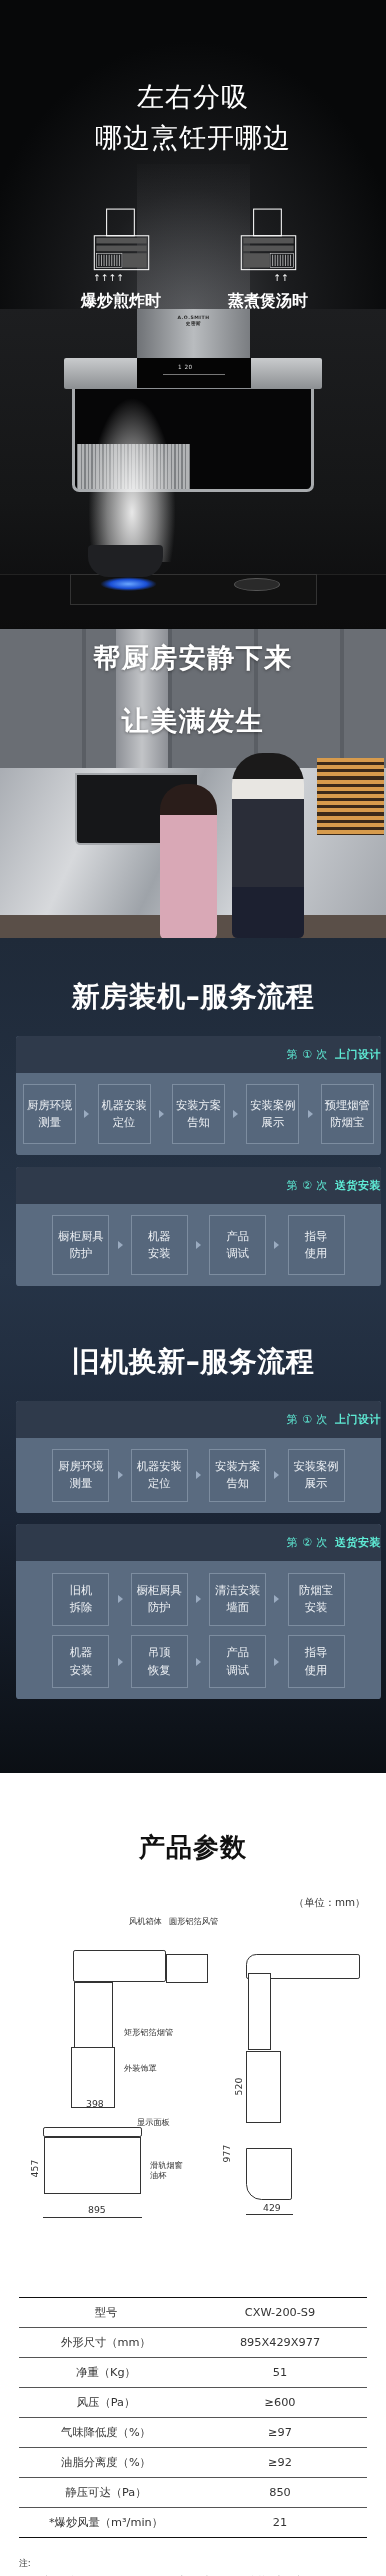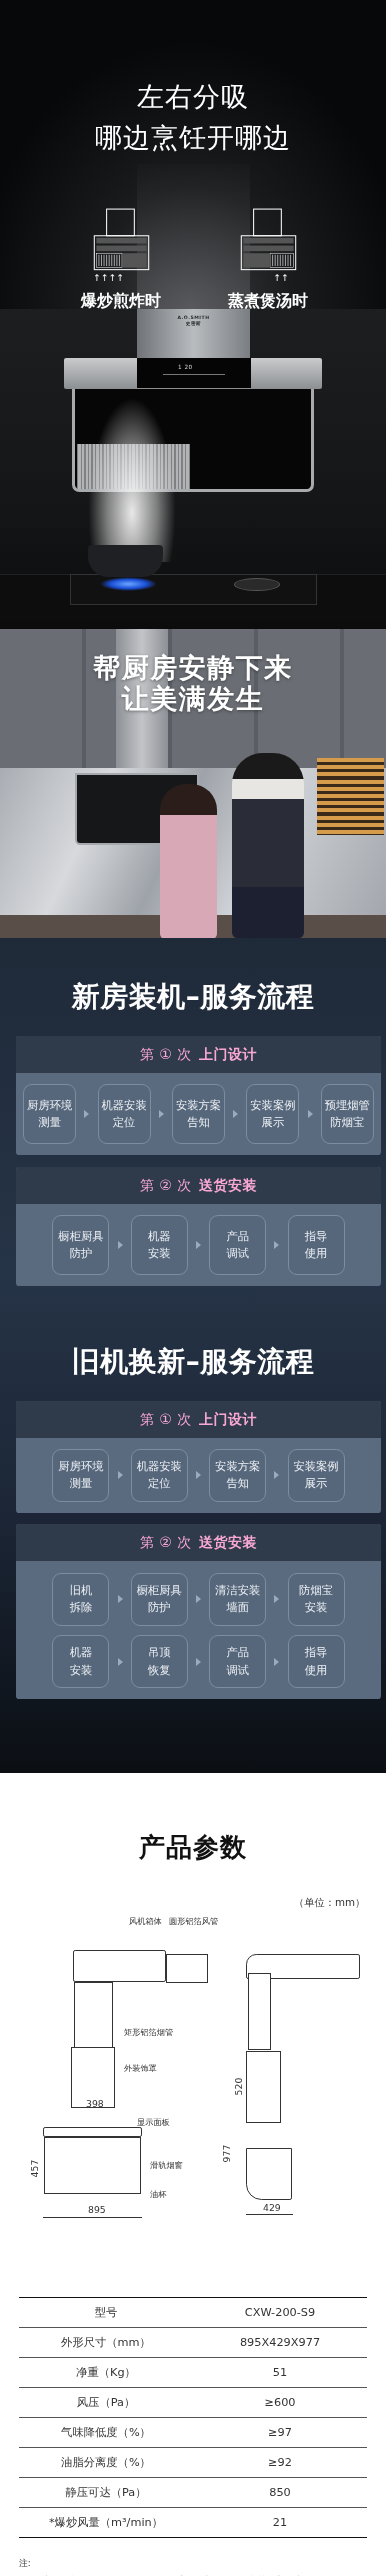--- a/index.html
+++ b/index.html
@@ -41,33 +41,33 @@
 .life{position:relative;width:386px;height:309px;background:linear-gradient(180deg,#4c5058 0%,#5d6068 40%,#3c3a38 100%);overflow:hidden}
 .marble{position:absolute;left:0;top:139px;width:386px;height:155px;background:linear-gradient(115deg,#a9adb3 0%,#d7d9dc 25%,#9ea3a9 45%,#cfd2d6 65%,#a2a6ac 100%)}
 .cabinets-up{position:absolute;left:0;top:0;width:386px;height:139px;background:repeating-linear-gradient(90deg,#6a6e74 0 82px,#5a5e64 82px 86px)}
 .life-chimney{position:absolute;left:116px;top:0;width:52px;height:139px;background:linear-gradient(90deg,#8d9096,#c2c4c7,#8d9096)}
 .life-hood{position:absolute;left:75px;top:144px;width:124px;height:72px;background:#161719;border:2.1px solid #a5a8ac;border-radius:0 0 5.2px 5.2px}
 .blinds{position:absolute;left:317px;top:129px;width:67px;height:77px;background:repeating-linear-gradient(180deg,#d79b4c 0 4.1px,#3b2a1a 4.1px 7.2px)}
 .counter2{position:absolute;left:0;top:286px;width:386px;height:23px;background:#5a4f48}
 .woman{position:absolute;left:160px;top:155px;width:57px;height:155px;background:linear-gradient(180deg,#2a1d1a 0 31px,#d9a8b6 31px);border-radius:26px 26px 5.2px 5.2px}
 .man{position:absolute;left:232px;top:124px;width:72px;height:185px;background:linear-gradient(180deg,#1b1a1a 0 26px,#e8e6e2 26px 46px,#2a2d38 46px 134px,#1c2030 134px);border-radius:31px 31px 5.2px 5.2px}
 .life-title{position:absolute;left:0;width:386px;text-align:center;color:#fff;font-size:27px;font-weight:bold;letter-spacing:1.5px;text-shadow:0 1px 3.1px rgba(0,0,0,.4)}
-.life-title.l1{top:21px}
-.life-title.l2{top:52px}
+.life-title.l1{top:11px}
+.life-title.l2{top:74px}
 
 
 .service{position:relative;width:386px;background:linear-gradient(180deg,#1f2a39 0%,#263447 40%,#1b2535 70%,#0b0f14 100%);padding:31px 16px 62px}
 .svc-title{text-align:center;color:#fff;font-size:28px;font-weight:bold;letter-spacing:0.5px;line-height:36px;margin:10.3px 0 20.6px}
 .svc-card{width:365px;margin:0 auto 11.3px;border-radius:3.1px;overflow:hidden;background:#5a6b80}
-.svc-head{height:37px;background:#2f3a4b;color:#f9a8d4;font-size:14px;text-align:center;line-height:37px;letter-spacing:0.5px}
+.svc-head{height:37px;background:#2f3a4b;color:#5eead4;font-size:11px;text-align:right;line-height:37px;letter-spacing:0.5px}
 .svc-head b{font-weight:bold;margin-left:7.2px}
 .svc-body{padding:11.3px 7.2px 11.3px}
 .svc-row{display:flex;justify-content:center;align-items:center;margin-bottom:9.3px}
 .svc-row:last-child{margin-bottom:0}
-.step{width:57px;height:60px;border:0.5px solid #7d8da0;border-radius:9px;color:#eef1f5;font-size:11.3px;line-height:17.5px;display:flex;align-items:center;justify-content:center;text-align:center;background:#56677c}
+.step{width:57px;height:60px;border:0.5px solid #7d8da0;border-radius:0;color:#eef1f5;font-size:11.3px;line-height:17.5px;display:flex;align-items:center;justify-content:center;text-align:center;background:#56677c}
 .step.small{height:53px}
 .arrow{width:0;height:0;border-top:4.6px solid transparent;border-bottom:4.6px solid transparent;border-left:5.7px solid #9aabc0;margin:0 8.2px}
 .svc-gap{height:36px}
 
 
 .white-title{text-align:center;font-size:26px;font-weight:bold;color:#111;letter-spacing:1px}
 .params{padding:57px 0 10.3px;position:relative}
 .unit{position:absolute;right:20.6px;font-size:10.3px;color:#333}
 .draw{position:relative;width:386px;height:273px;margin-top:31px}
 .ln{position:absolute;border:0.8px solid #333;background:#fff}
@@ -304,21 +304,21 @@
     <div class="ln" style="left:166px;top:58px;width:42px;height:29px"></div>
     <div class="ln" style="left:74px;top:86px;width:39px;height:66px"></div>
     <div class="lbl" style="left:124px;top:131px">矩形铝箔烟管</div>
     <div class="ln" style="left:71px;top:151px;width:44px;height:61px"></div>
     <div class="lbl" style="left:124px;top:167px">外装饰罩</div>
     <div class="dim" style="left:86px;top:202px">398</div>
     <div class="lbl" style="left:137px;top:221px">显示面板</div>
     <div class="ln" style="left:43px;top:231px;width:99px;height:10.3px;border-radius:2.1px"></div>
     <div class="ln" style="left:44px;top:241px;width:97px;height:57px"></div>
     <div class="lbl" style="left:150px;top:264px">滑轨烟窗</div>
-    <div class="lbl" style="left:150px;top:293px;font-family:Liberation Mono, monospace;">油杯</div>
+    <div class="lbl" style="left:150px;top:274px;font-family:Liberation Mono, monospace;">油杯</div>
 
     <div class="ln" style="left:246px;top:58px;width:114px;height:25px;border-radius:10.3px 2.1px 2.1px 2.1px"></div>
     <div class="ln" style="left:248px;top:77px;width:23px;height:77px"></div>
     <div class="ln" style="left:246px;top:155px;width:35px;height:72px"></div>
     <div class="dim" style="left:230px;top:185px;transform:rotate(-90deg)">520</div>
     <div class="dim" style="left:218px;top:252px;transform:rotate(-90deg)">977</div>
   </div>
   <div style="position:relative;height:108px;margin-top:-15.5px">
     <div class="dim" style="left:26px;top:10.3px;transform:rotate(-90deg)">457</div>
     <div class="dim" style="left:88px;top:51px">895</div>

